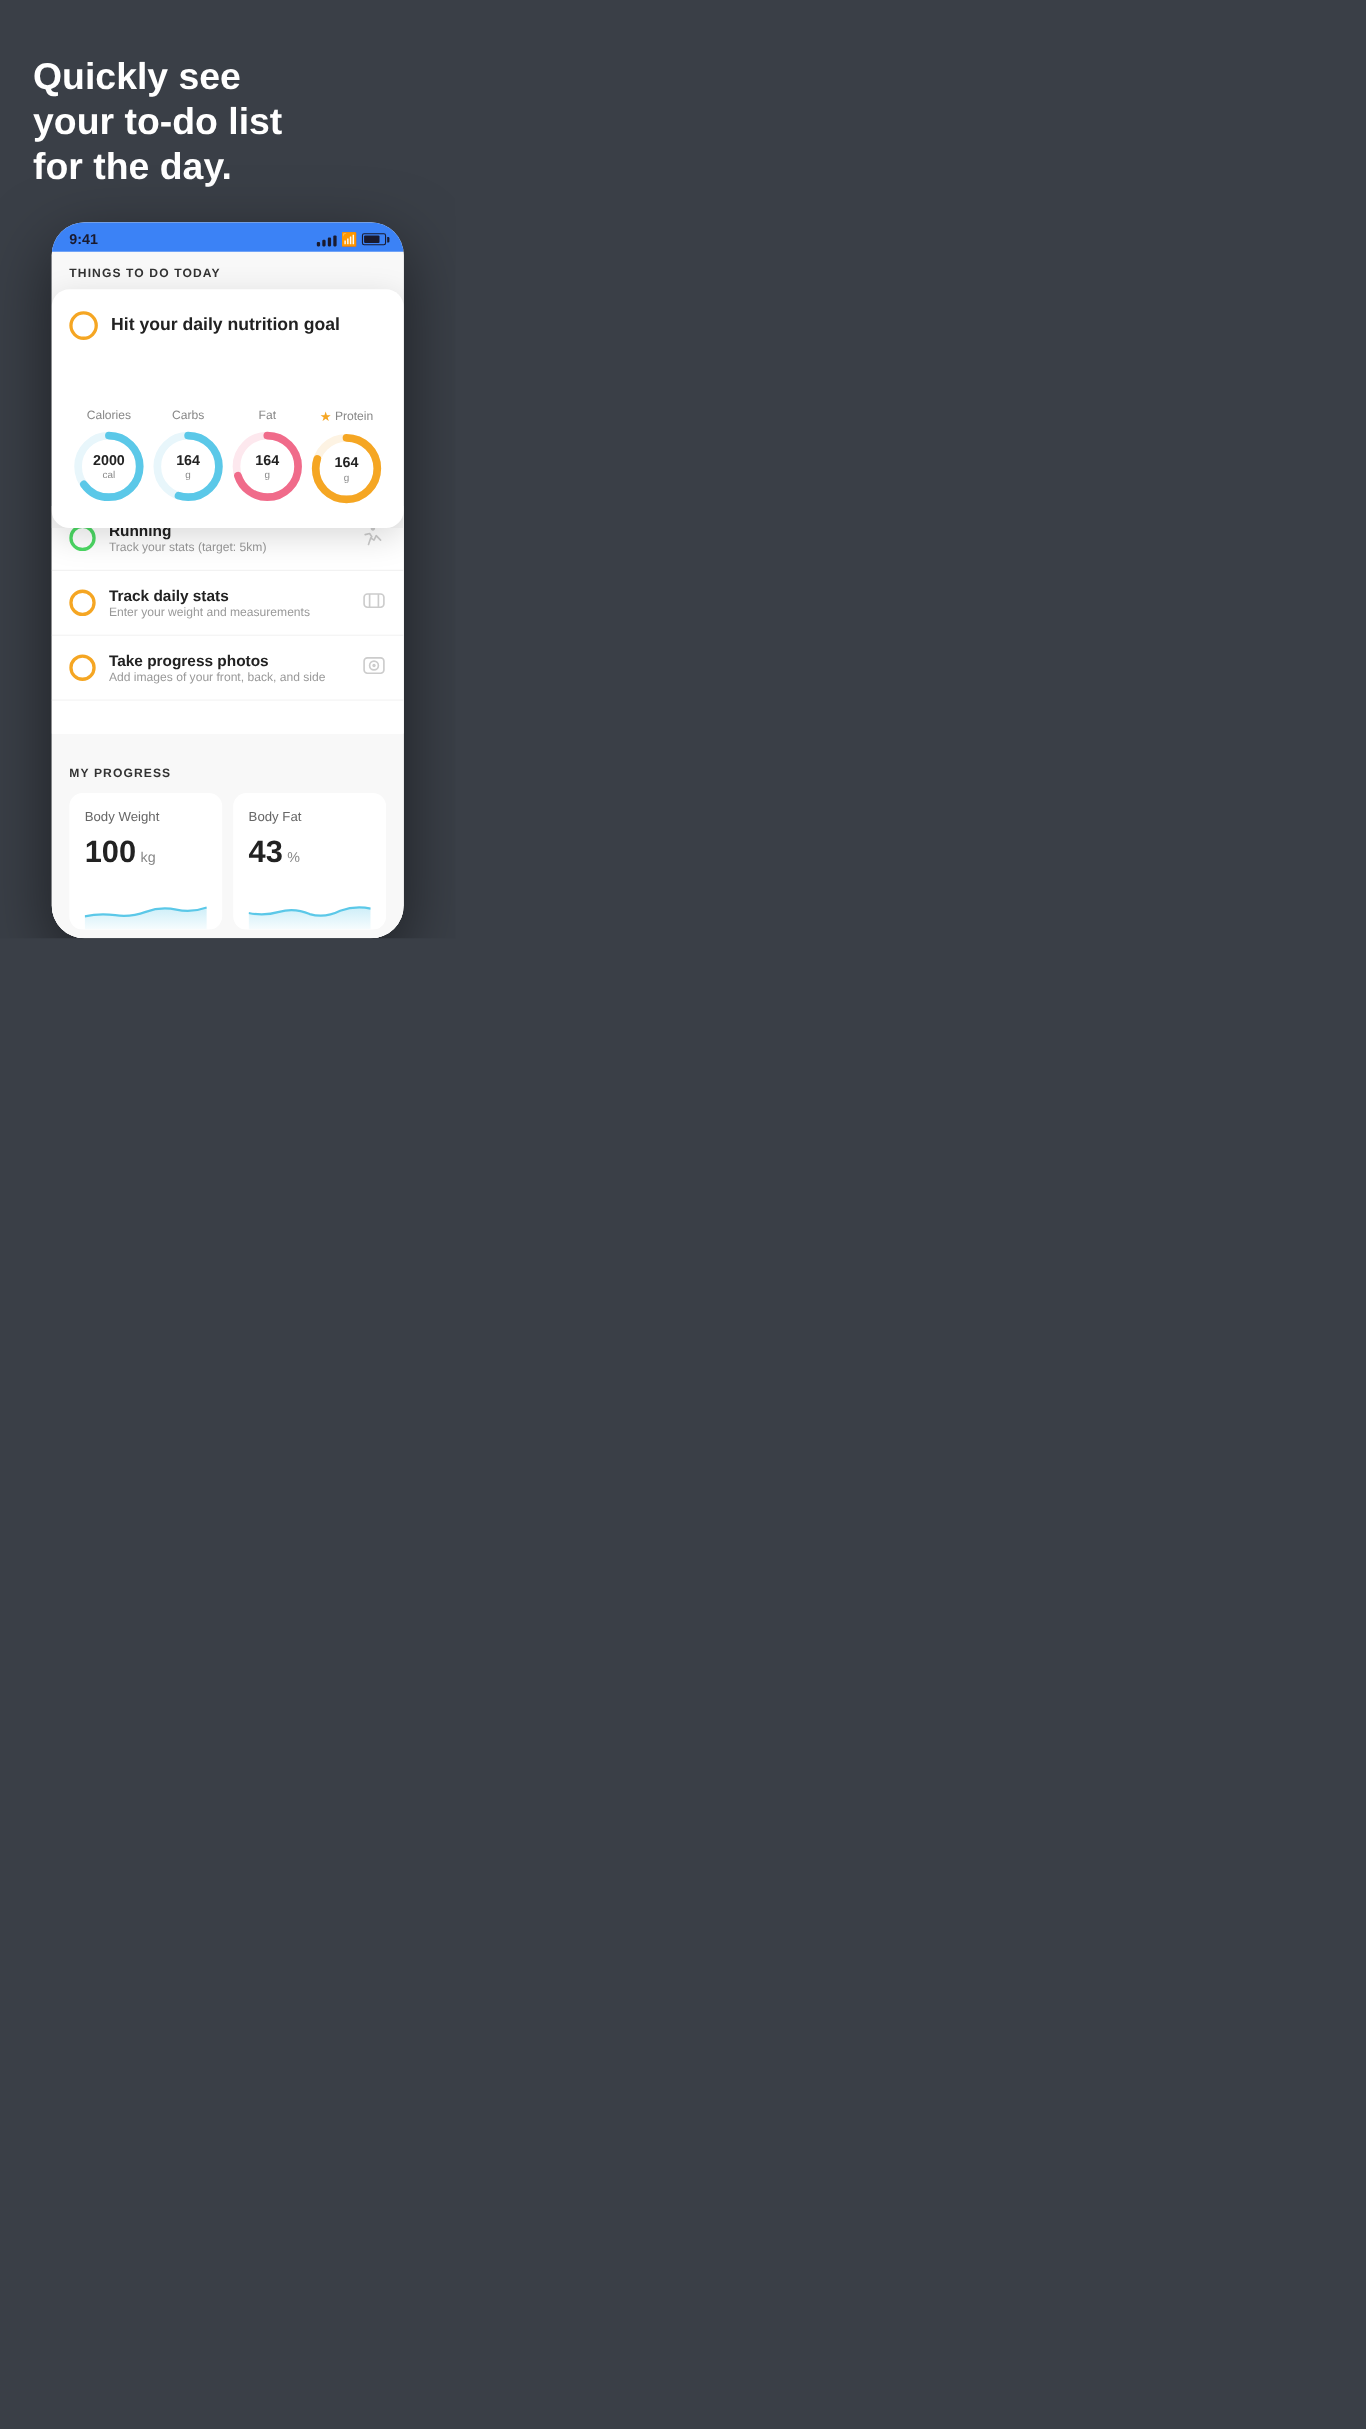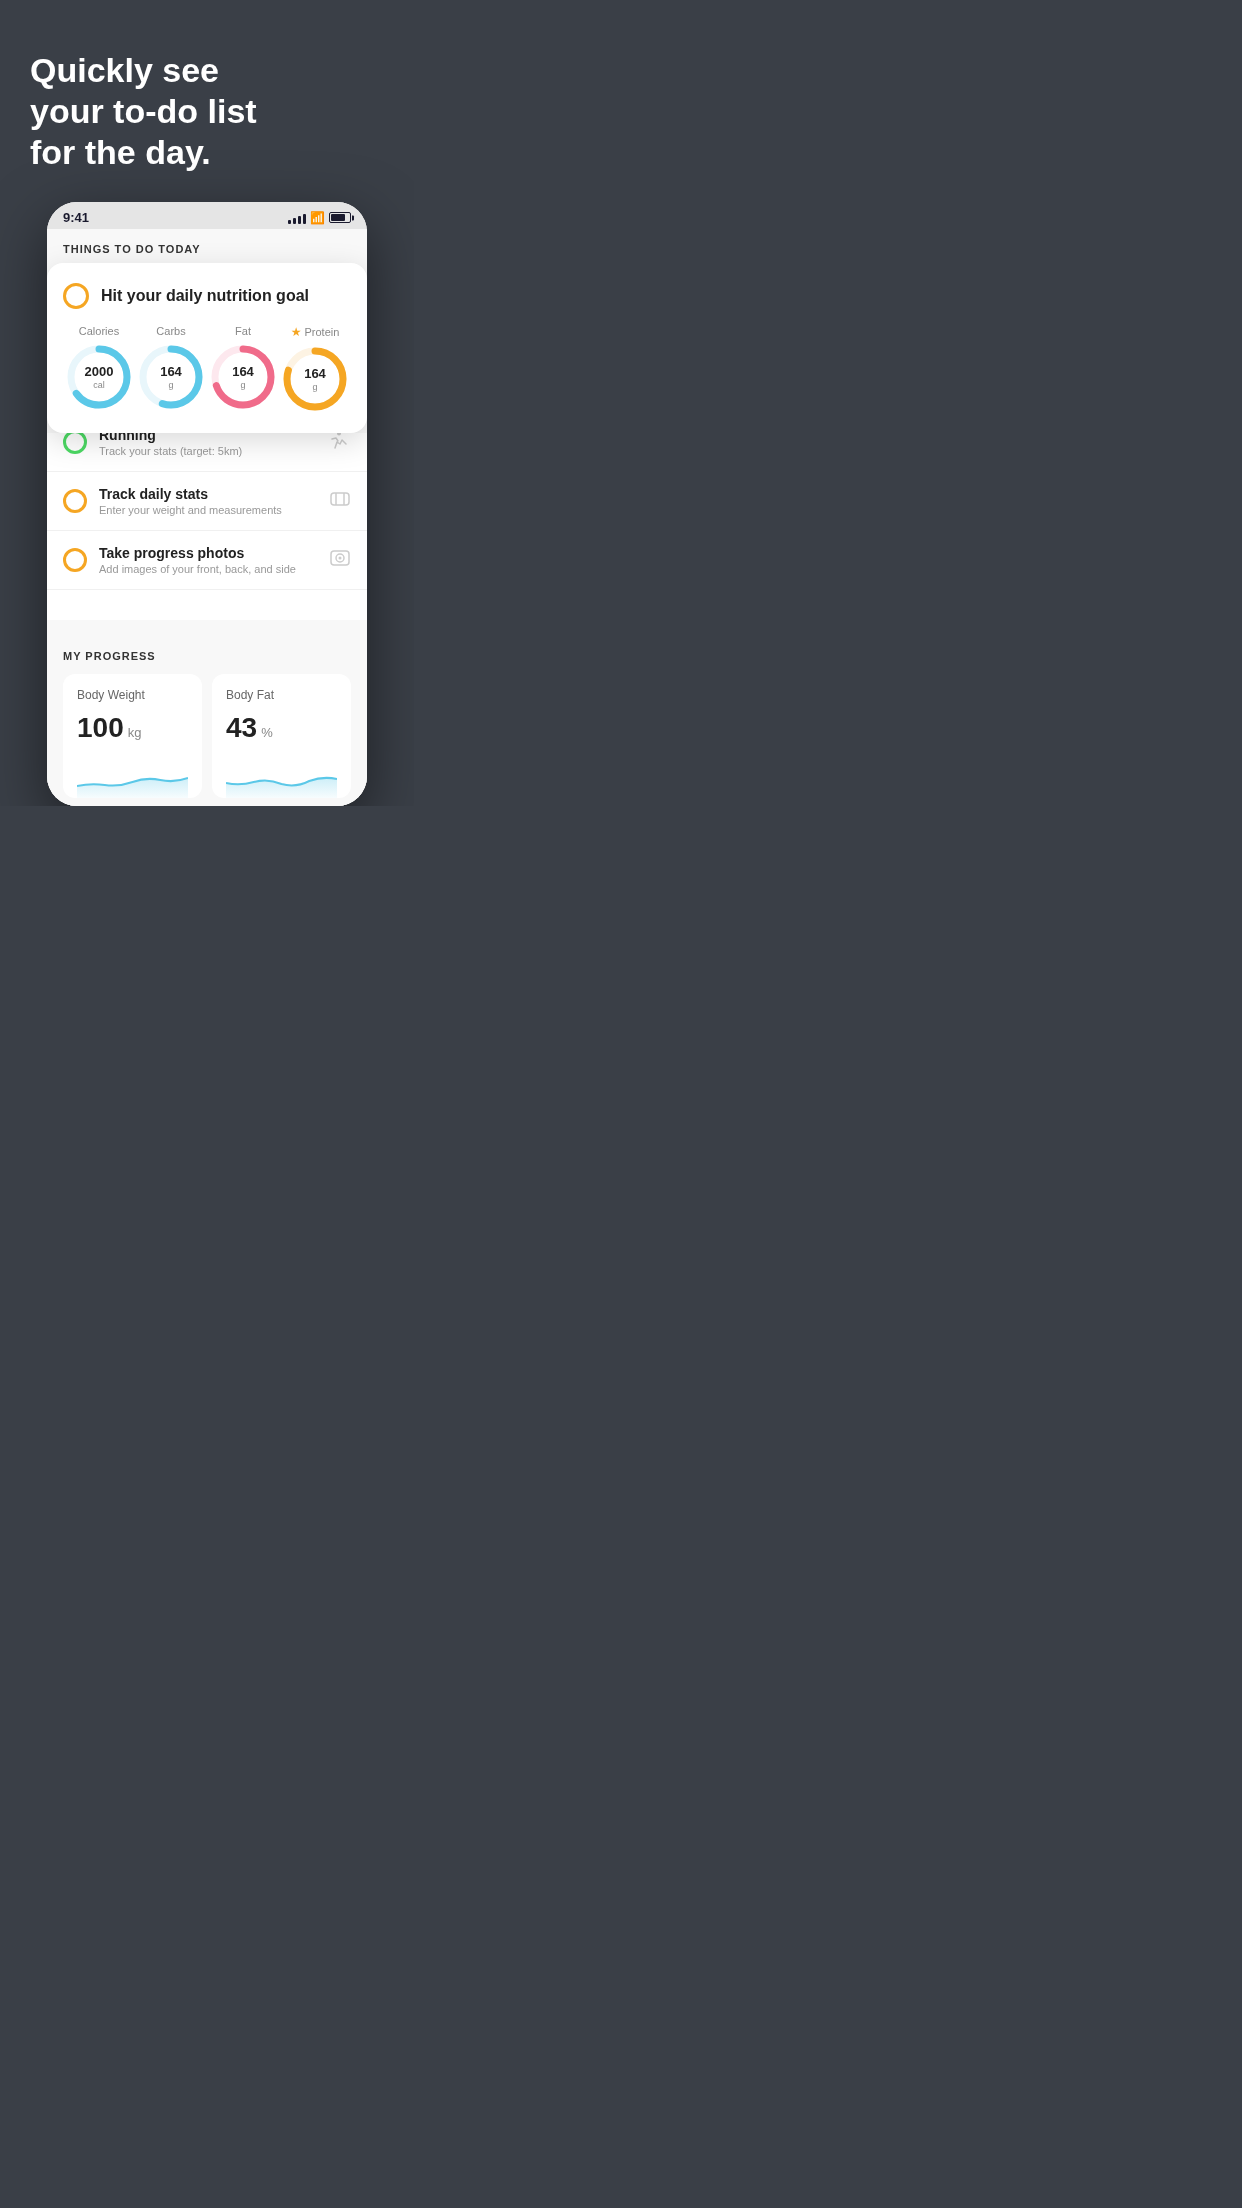--- a/index.html
+++ b/index.html
@@ -34,21 +34,21 @@
       background: #ffffff;
       border-radius: 30px;
       overflow: hidden;
       box-shadow: 0 20px 60px rgba(0,0,0,0.5);
       position: relative;
       margin-top: 10px;
     }
 
     
     .status-bar {
-      background: #e5e5e5;
+      background: #3b82f6;
       display: flex;
       justify-content: space-between;
       align-items: center;
       padding: 8px 16px 4px 16px;
       font-size: 13px;
       font-weight: 600;
       color: #1a1a2e;
     }
 
     .status-icons {
@@ -200,20 +200,21 @@
     .nutrition-row {
       display: flex;
       justify-content: space-around;
     }
 
     .nutrition-item {
       display: flex;
       flex-direction: column;
       align-items: center;
       gap: 6px;
+      margin-top: 47px;
     }
 
     .nutrition-label {
       font-size: 11px;
       color: #888;
     }
 
     .nutrition-label.starred {
       display: flex;
       align-items: center;

